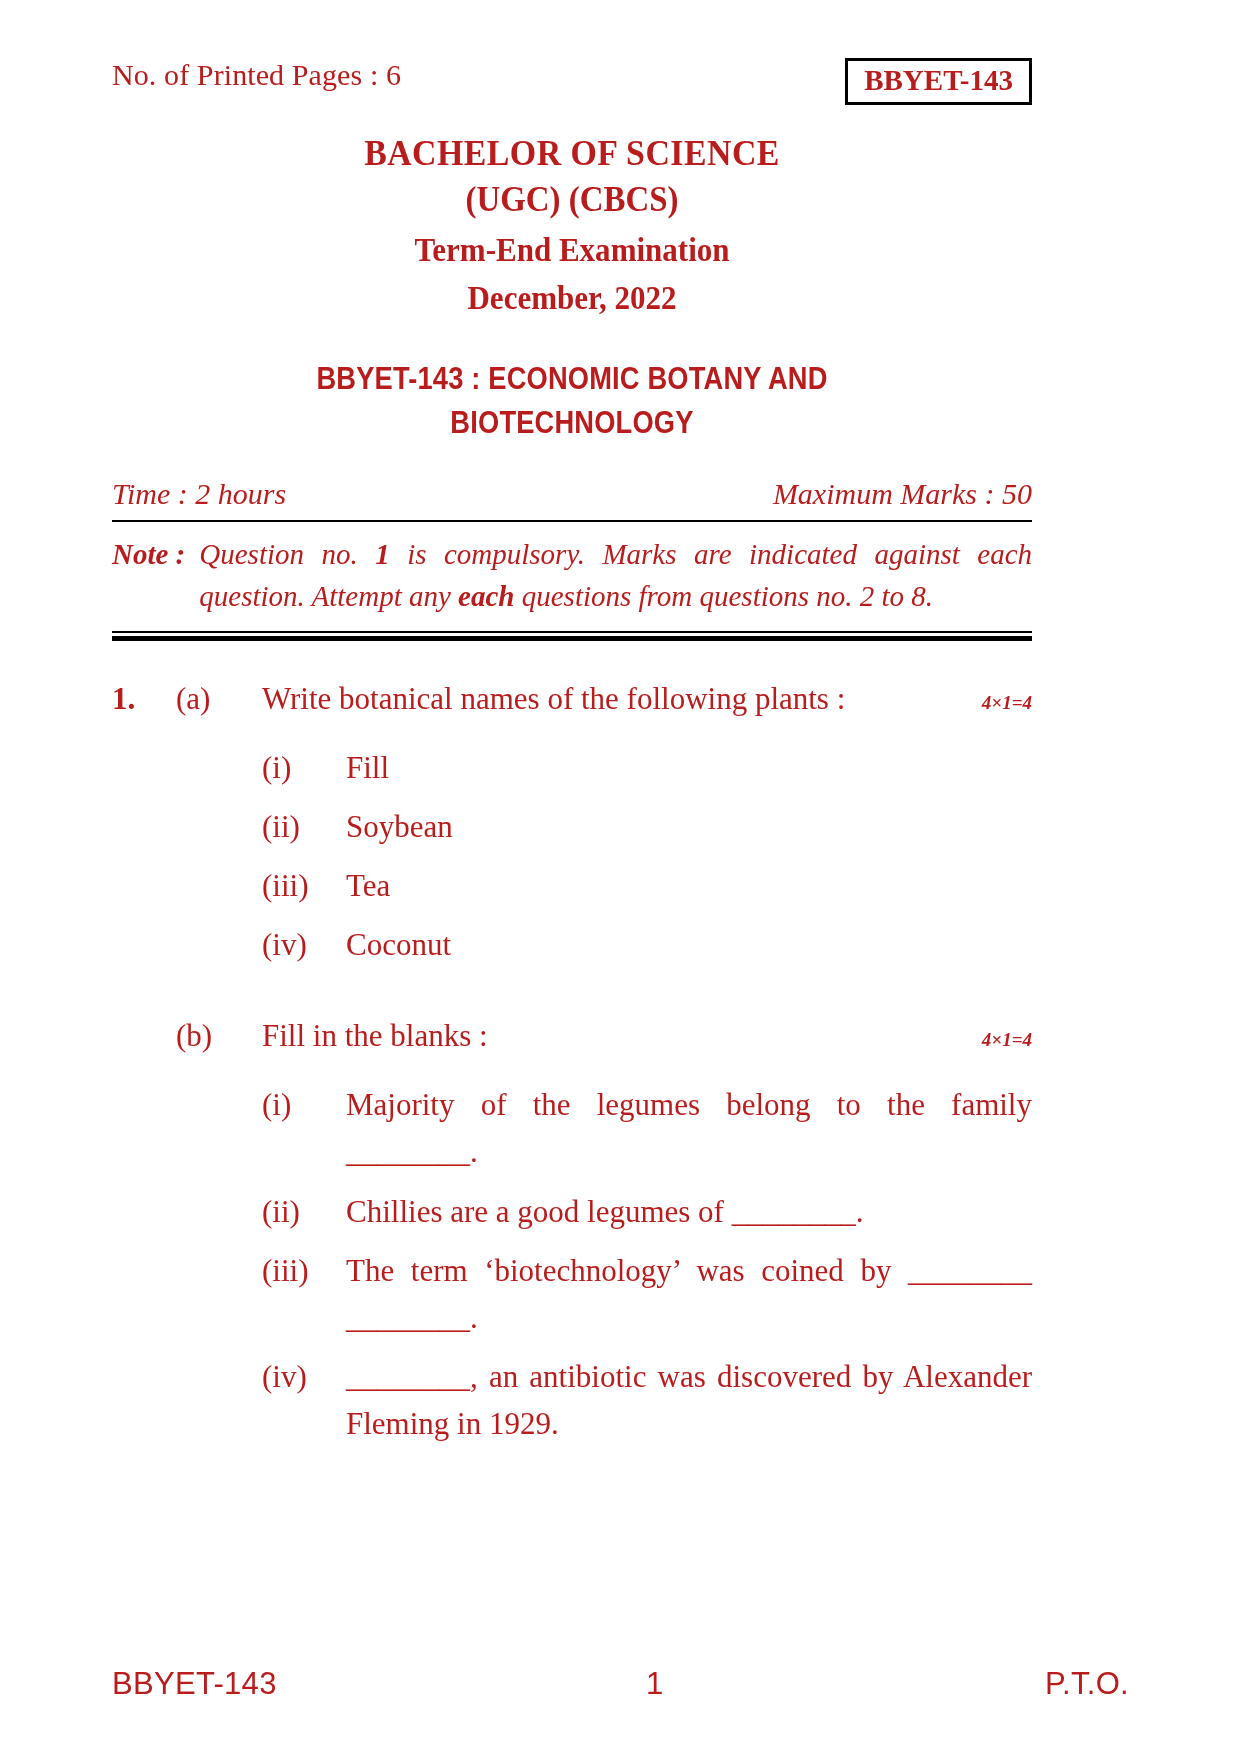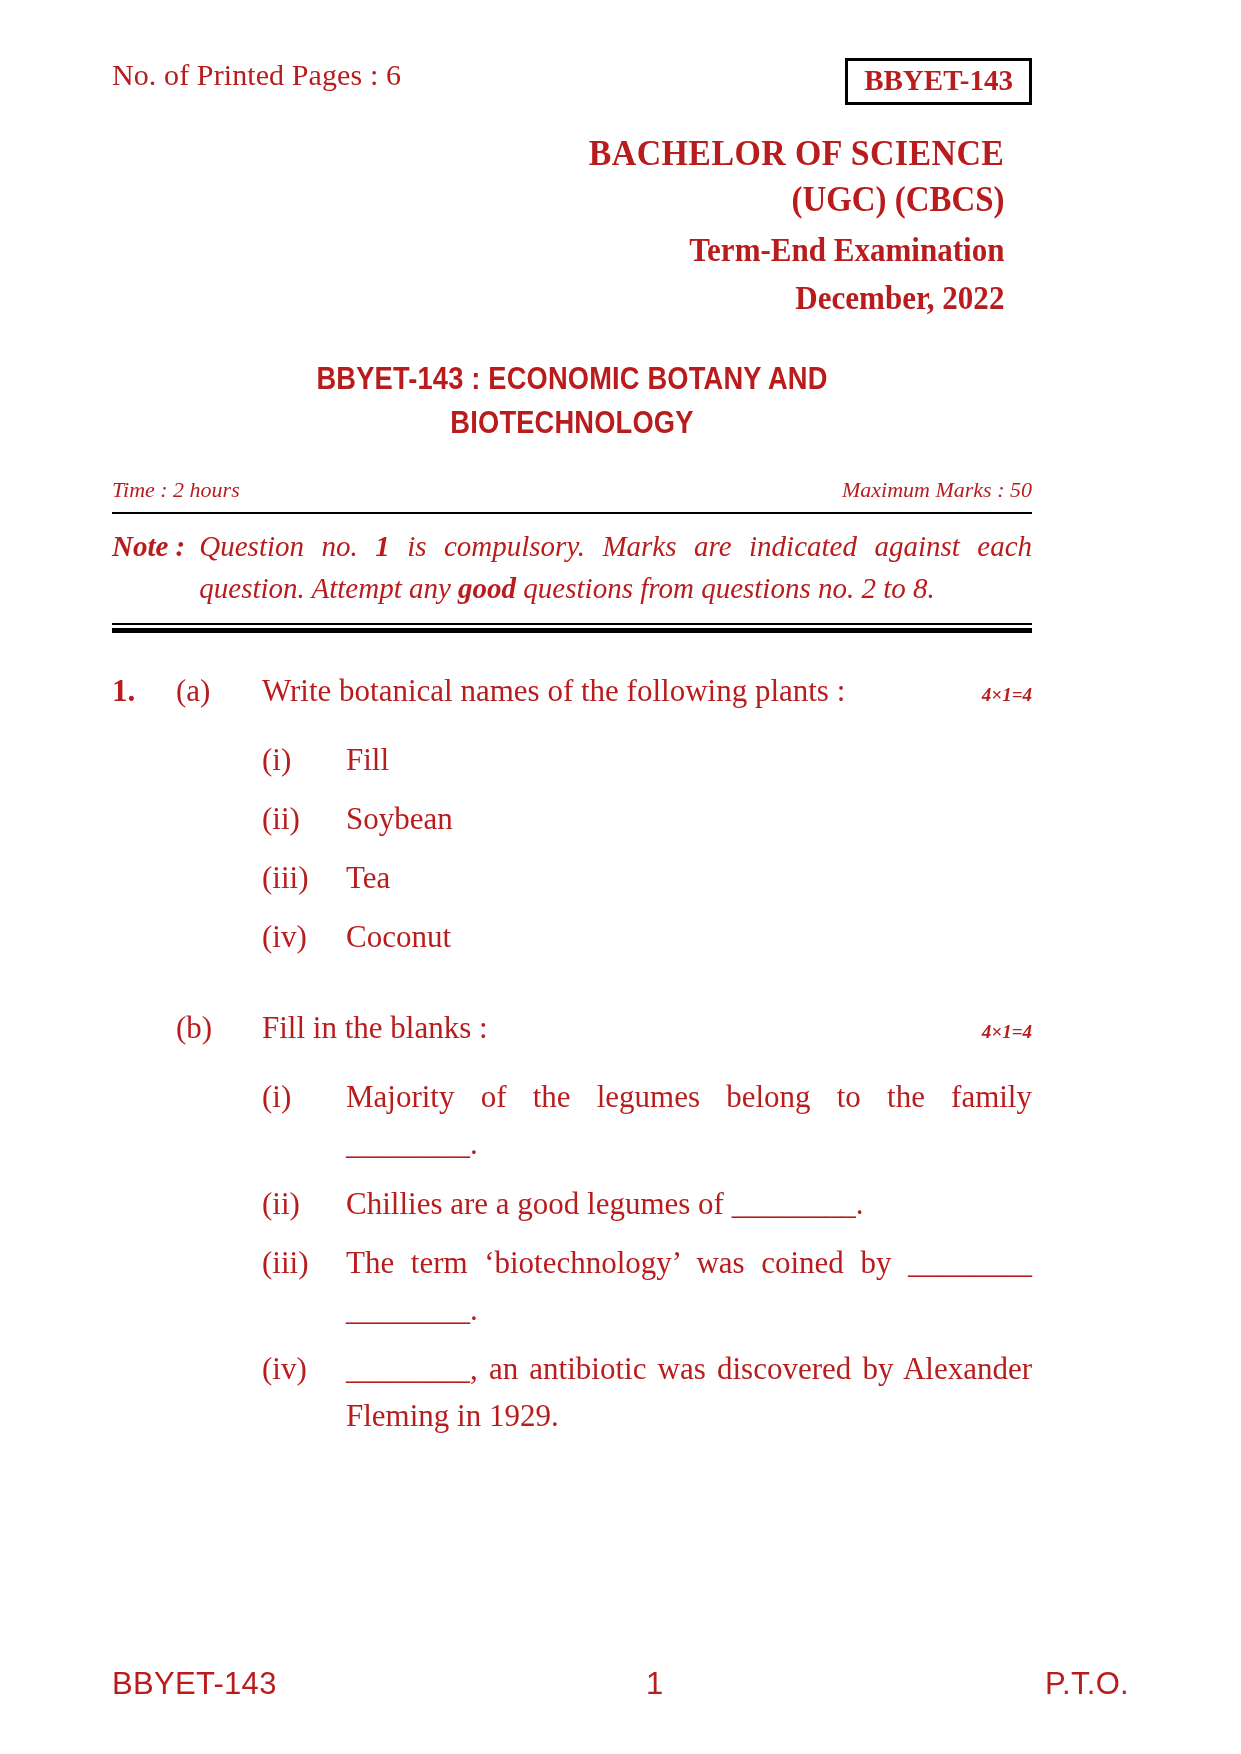--- a/index.html
+++ b/index.html
@@ -51,21 +51,21 @@
     font-family: "Liberation Serif", serif;
     font-weight: bold;
     font-size: 29px;
     line-height: 1.0;
     white-space: nowrap;
   }
 
   
   .title-block {
     margin-top: 44px;
-    text-align: right;
+    text-align: center;
   }
   .t-line {
     font-family: "Liberation Serif", serif;
     font-weight: bold;
     line-height: 1.28;
     transform: scaleX(0.94);
   }
   .t-degree { font-size: 36px; letter-spacing: 0.5px; }
   .t-ugc    { font-size: 35px; margin-top: 2px; }
   .t-term   { font-size: 33px; margin-top: 6px; }
@@ -83,21 +83,21 @@
   }
 
   
   .meta-row {
     margin-top: 32px;
     display: flex;
     justify-content: space-between;
     align-items: baseline;
     font-family: "Liberation Serif", serif;
     font-style: italic;
-    font-size: 22px;
+    font-size: 30px;
   }
   .rule-single {
     border-top: 2px solid #000;
     margin-top: 9px;
   }
 
   
   .note {
     margin-top: 12px;
     display: flex;
@@ -231,21 +231,21 @@
 
     <div class="meta-row">
       <span>Time : 2 hours</span>
       <span>Maximum Marks : 50</span>
     </div>
     <div class="rule-single"></div>
 
     <div class="note">
       <div class="note-label">Note :</div>
       <div class="note-body">
-        <span>Question no. </span><b>1</b><span> is compulsory. Marks are indicated against each question. Attempt any </span><b>good</b><span> questions from questions no. 2 to 8.</span>
+        <span>Question no. </span><b>1</b><span> is compulsory. Marks are indicated against each question. Attempt any </span><b>each</b><span> questions from questions no. 2 to 8.</span>
       </div>
     </div>
 
     <div class="rule-double">
       <div class="thick"></div>
     </div>
 
     <div class="questions">
 
       <div class="q-row">

